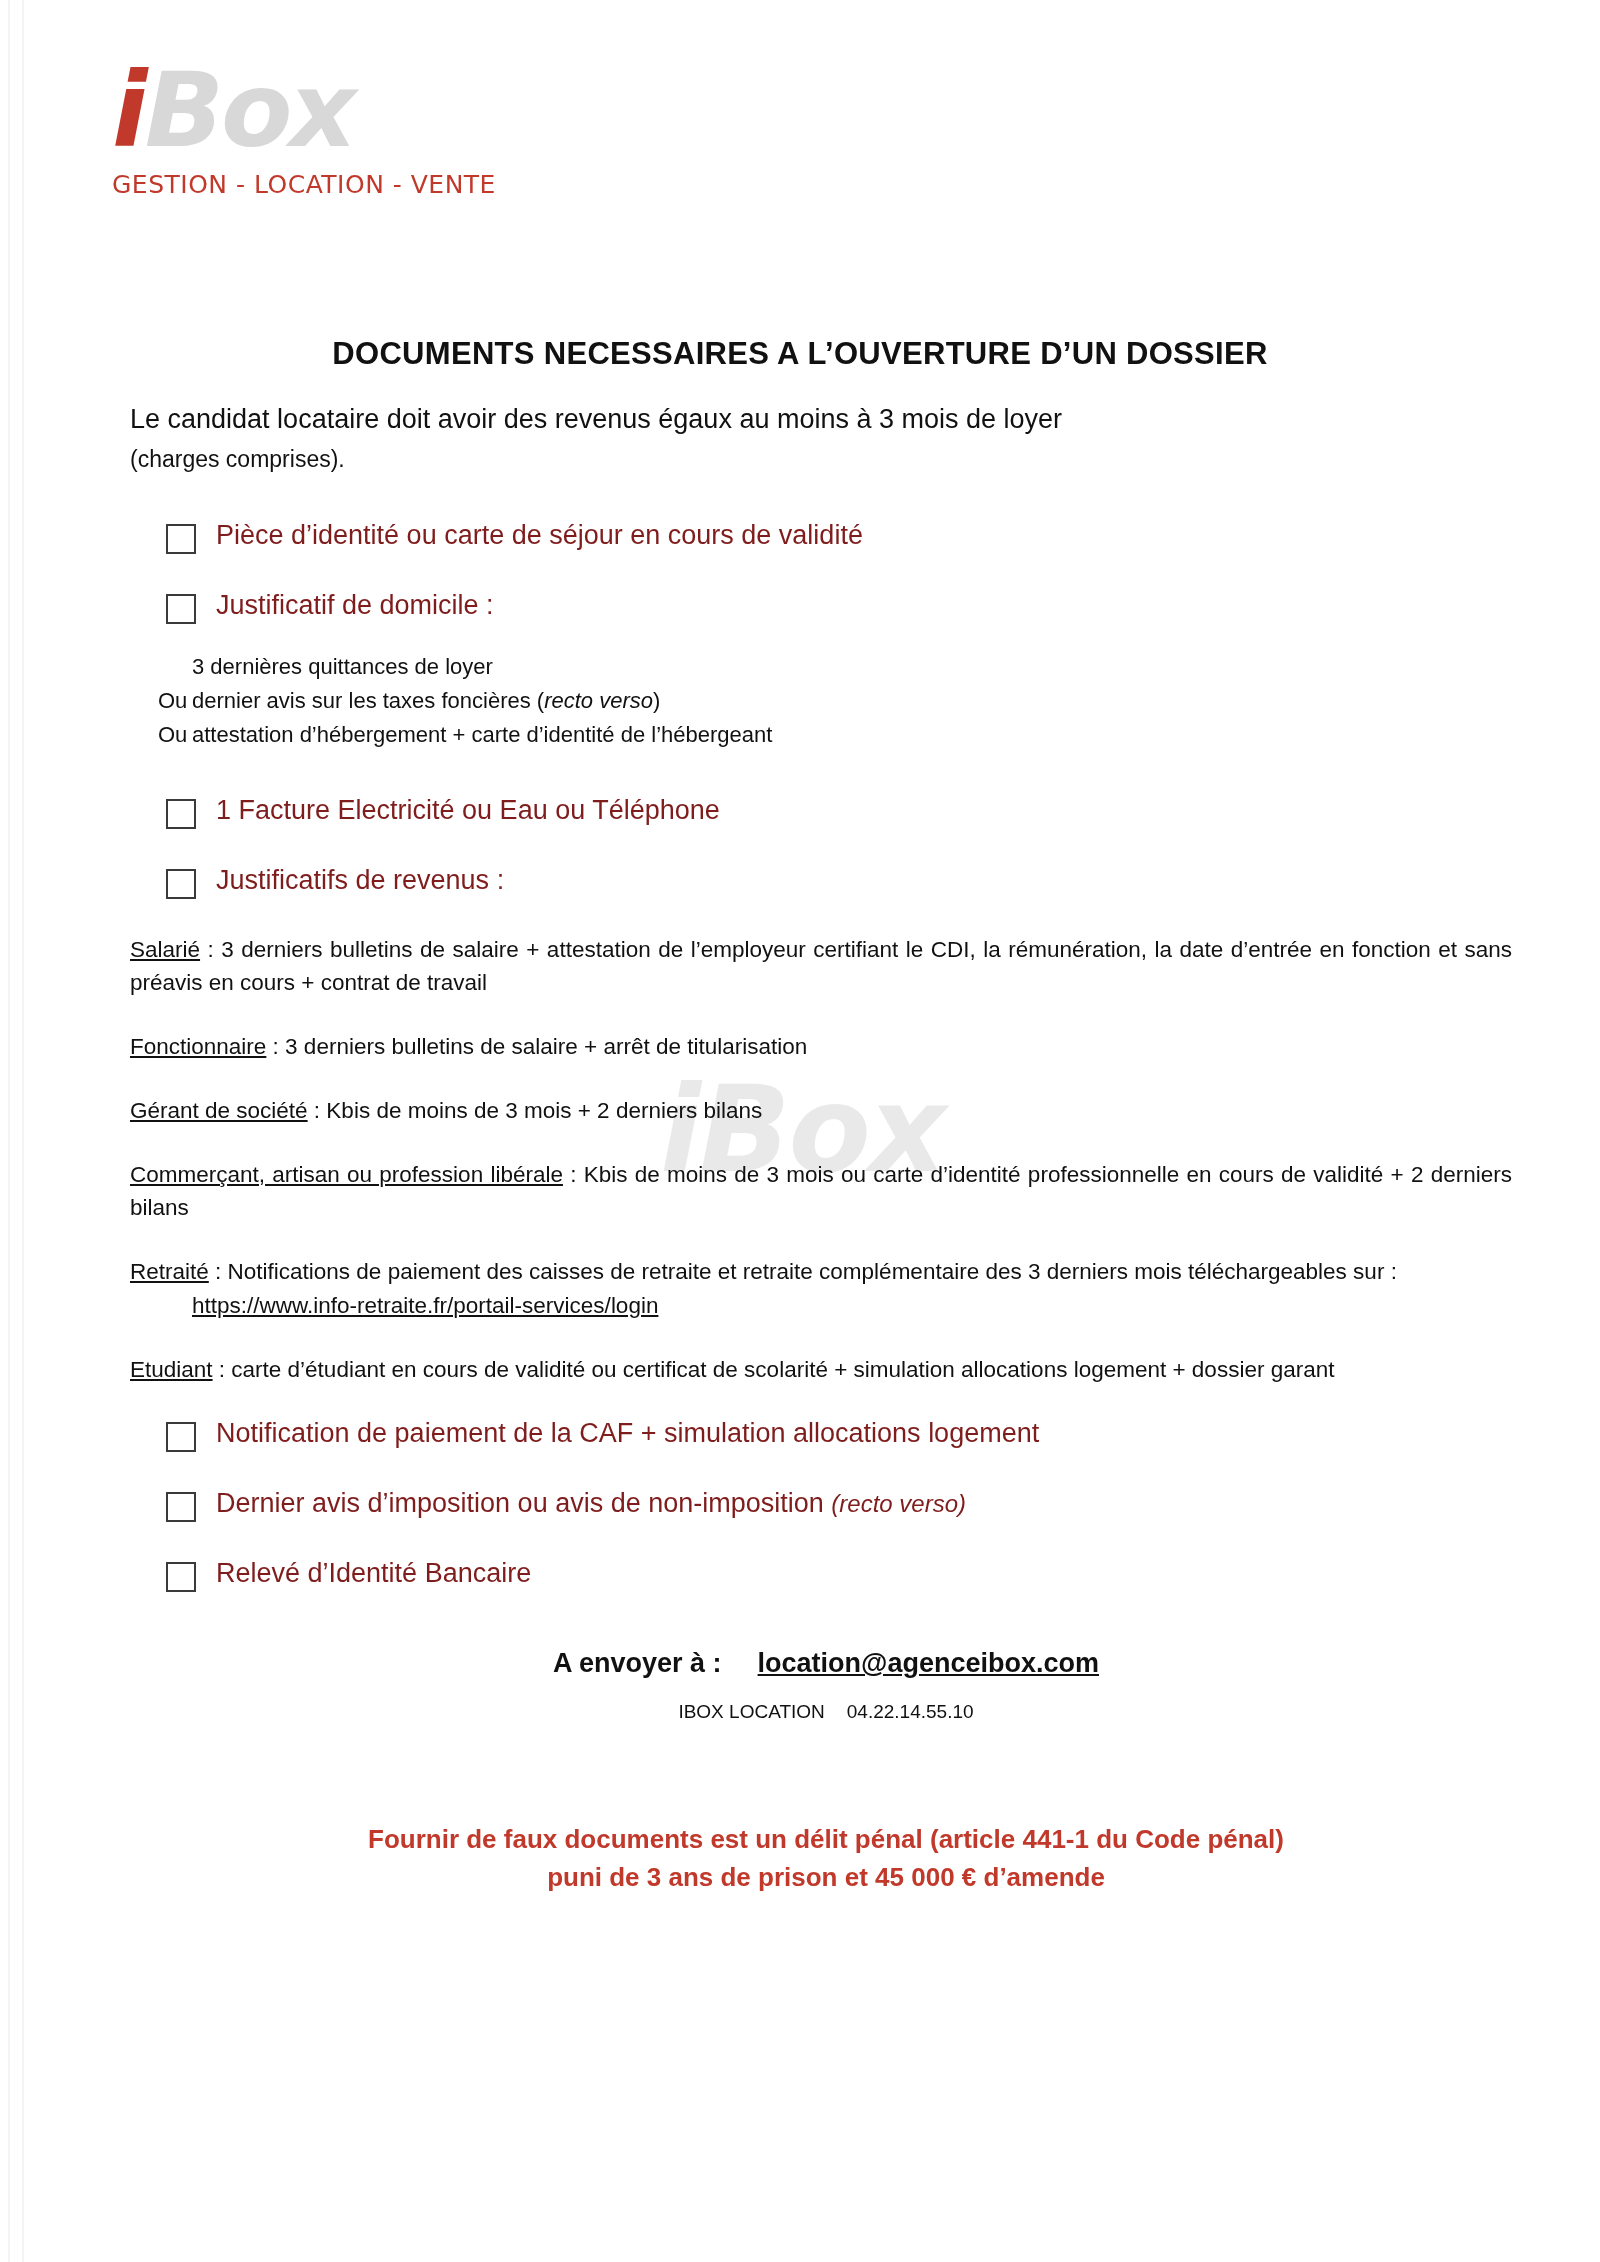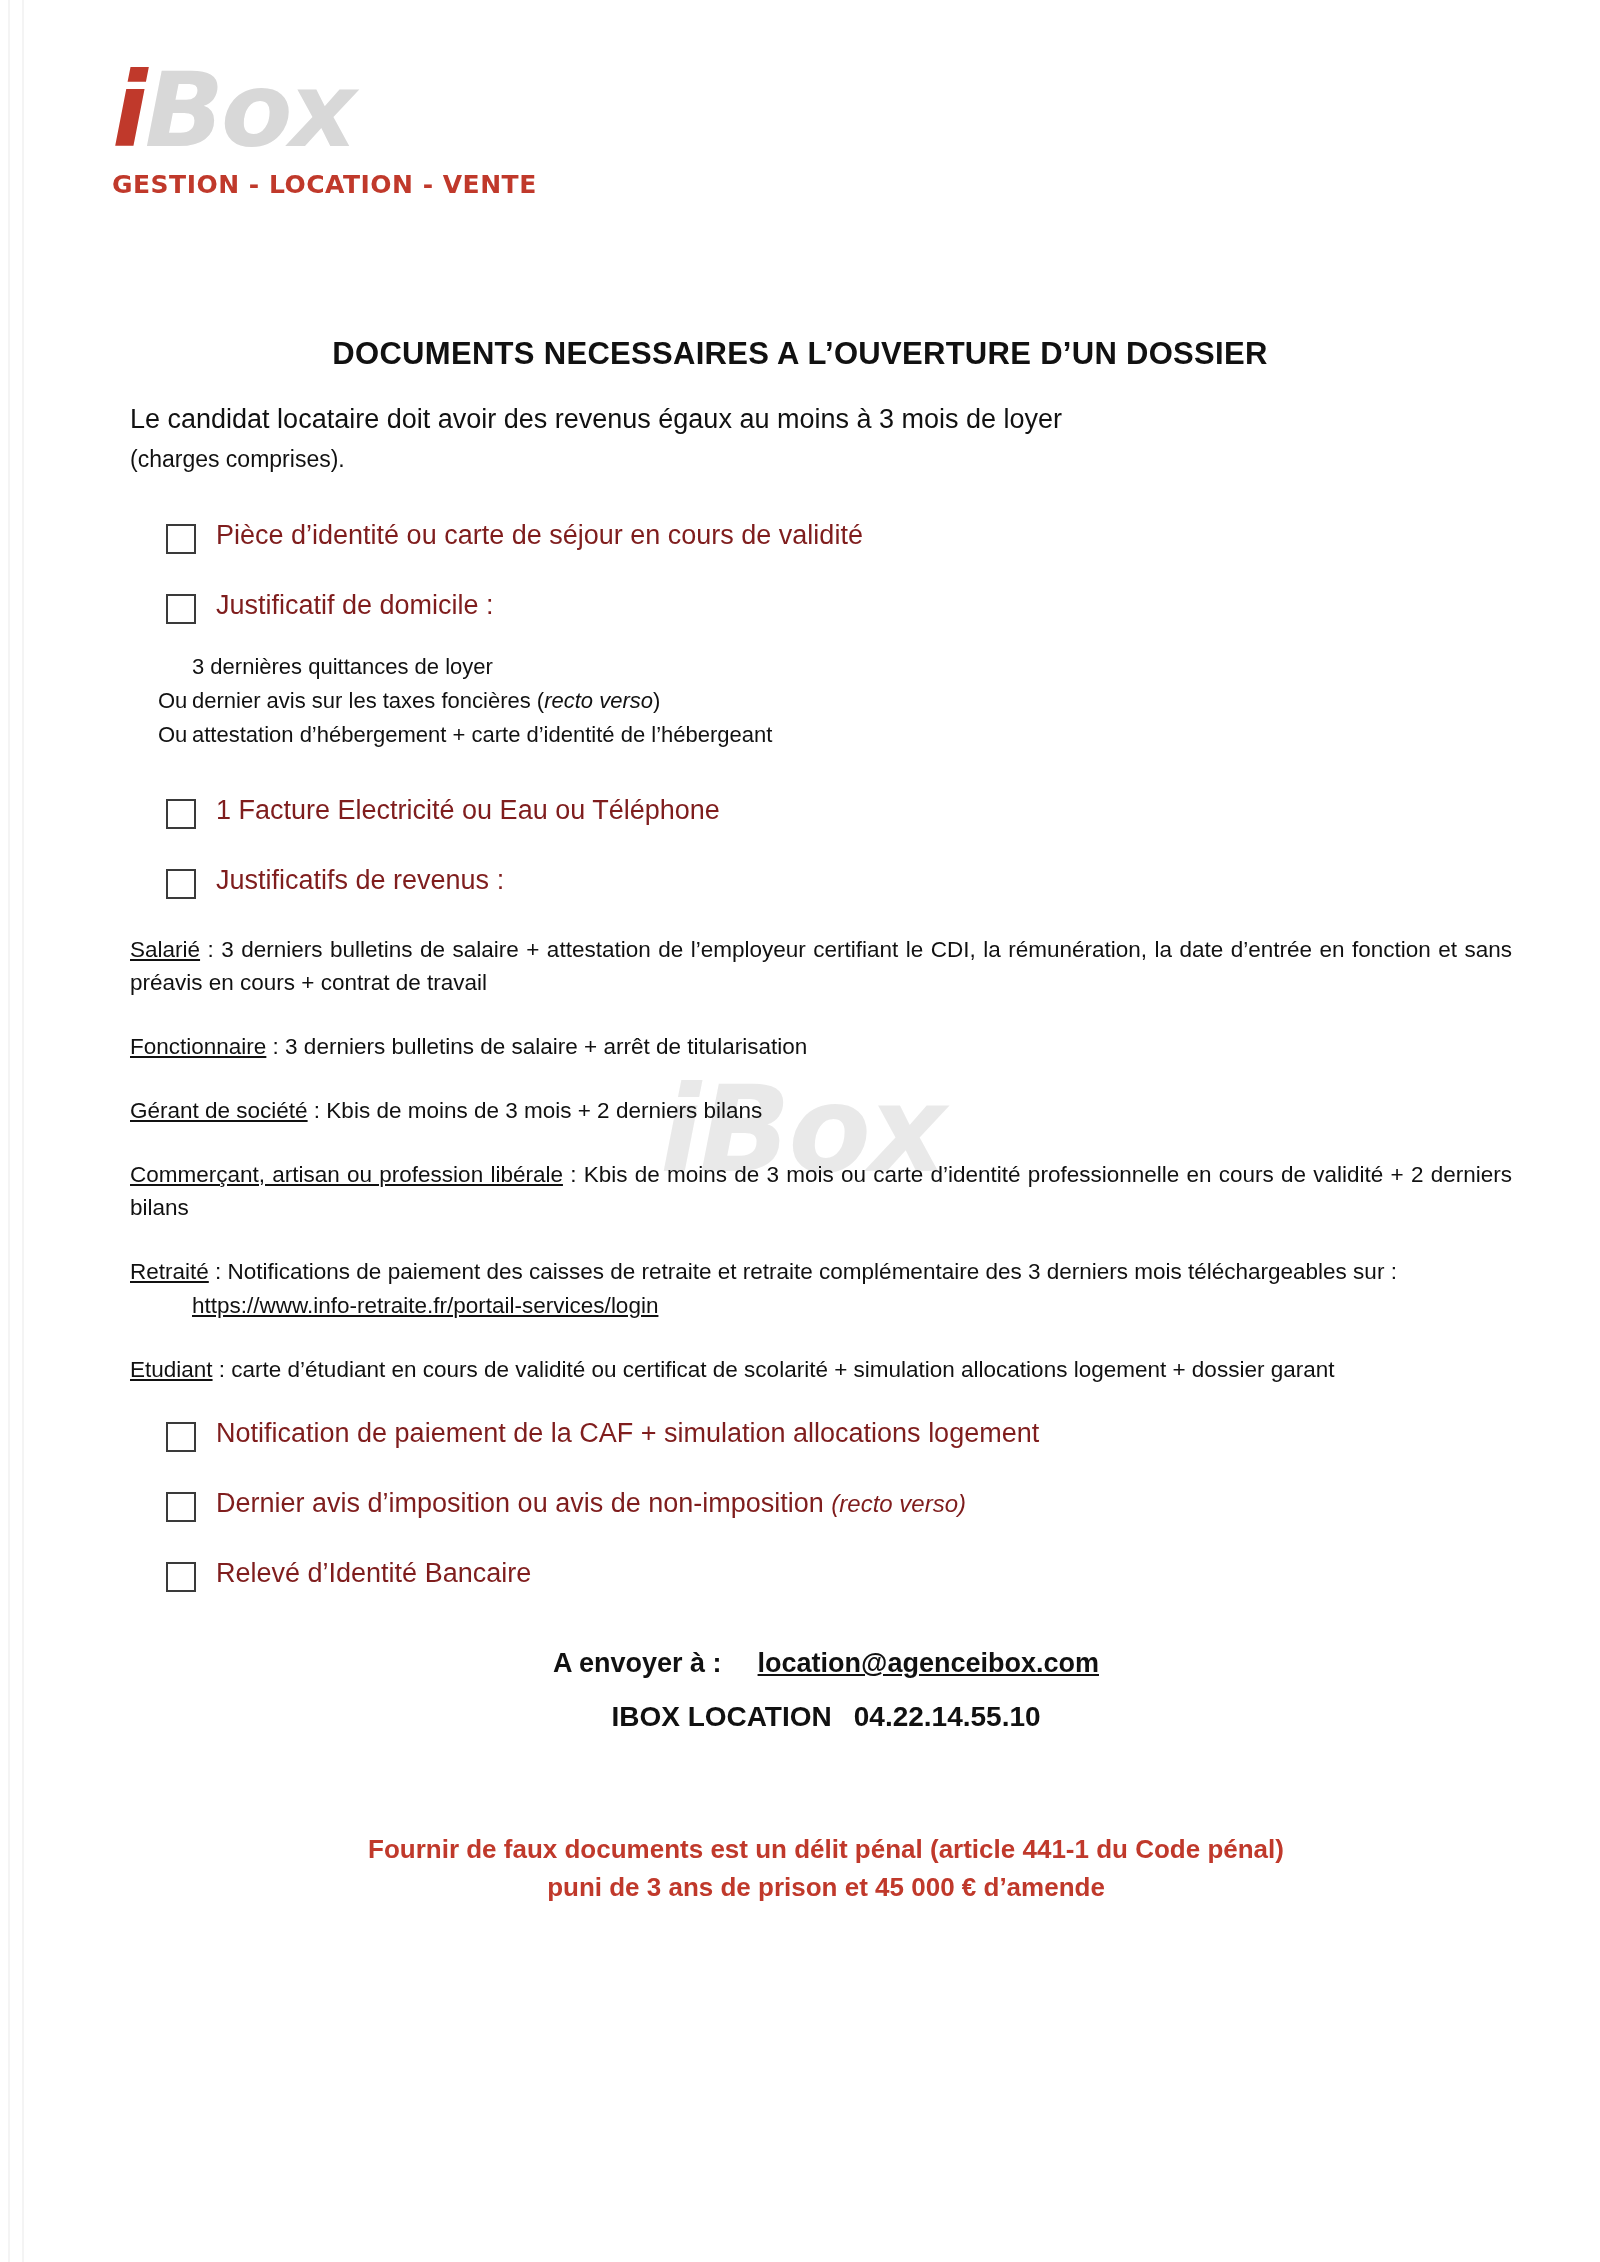--- a/index.html
+++ b/index.html
@@ -62,21 +62,21 @@
     line-height: 1;
     letter-spacing: -3px;
     color: #d8d8d8;
     white-space: nowrap;
   }
   .logo-mark .i-dot { color: #c0392b; }
   .logo-sub {
     margin-top: 8px;
     font-family: "DejaVu Sans", sans-serif;
     font-size: 25px;
-    font-weight: 700;
+    font-weight: 400;
     letter-spacing: 0.5px;
     color: #c0392b;
     white-space: nowrap;
   }
 
   
   .doc-title {
     position: absolute;
     left: 0;
     right: 0;
@@ -183,22 +183,22 @@
     font-size: 27px;
     font-weight: bold;
     color: #111;
     margin-bottom: 22px;
   }
   .send-line1 .email {
     text-decoration: underline;
     margin-left: 36px;
   }
   .send-line2 {
-    font-size: 28px;
-    font-weight: bold;
+    font-size: 19px;
+    font-weight: normal;
     color: #111;
   }
   .send-line2 .phone { margin-left: 22px; }
 
   .warning {
     margin-top: 98px;
     text-align: center;
     font-family: "Liberation Sans", sans-serif;
     font-size: 26px;
     font-weight: bold;

